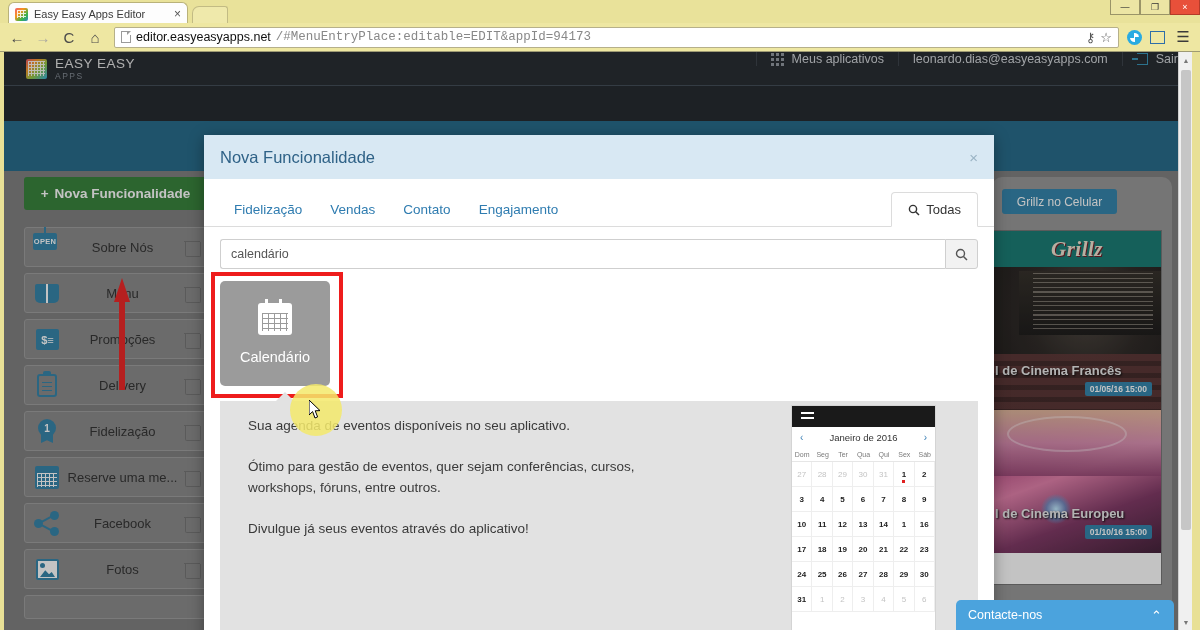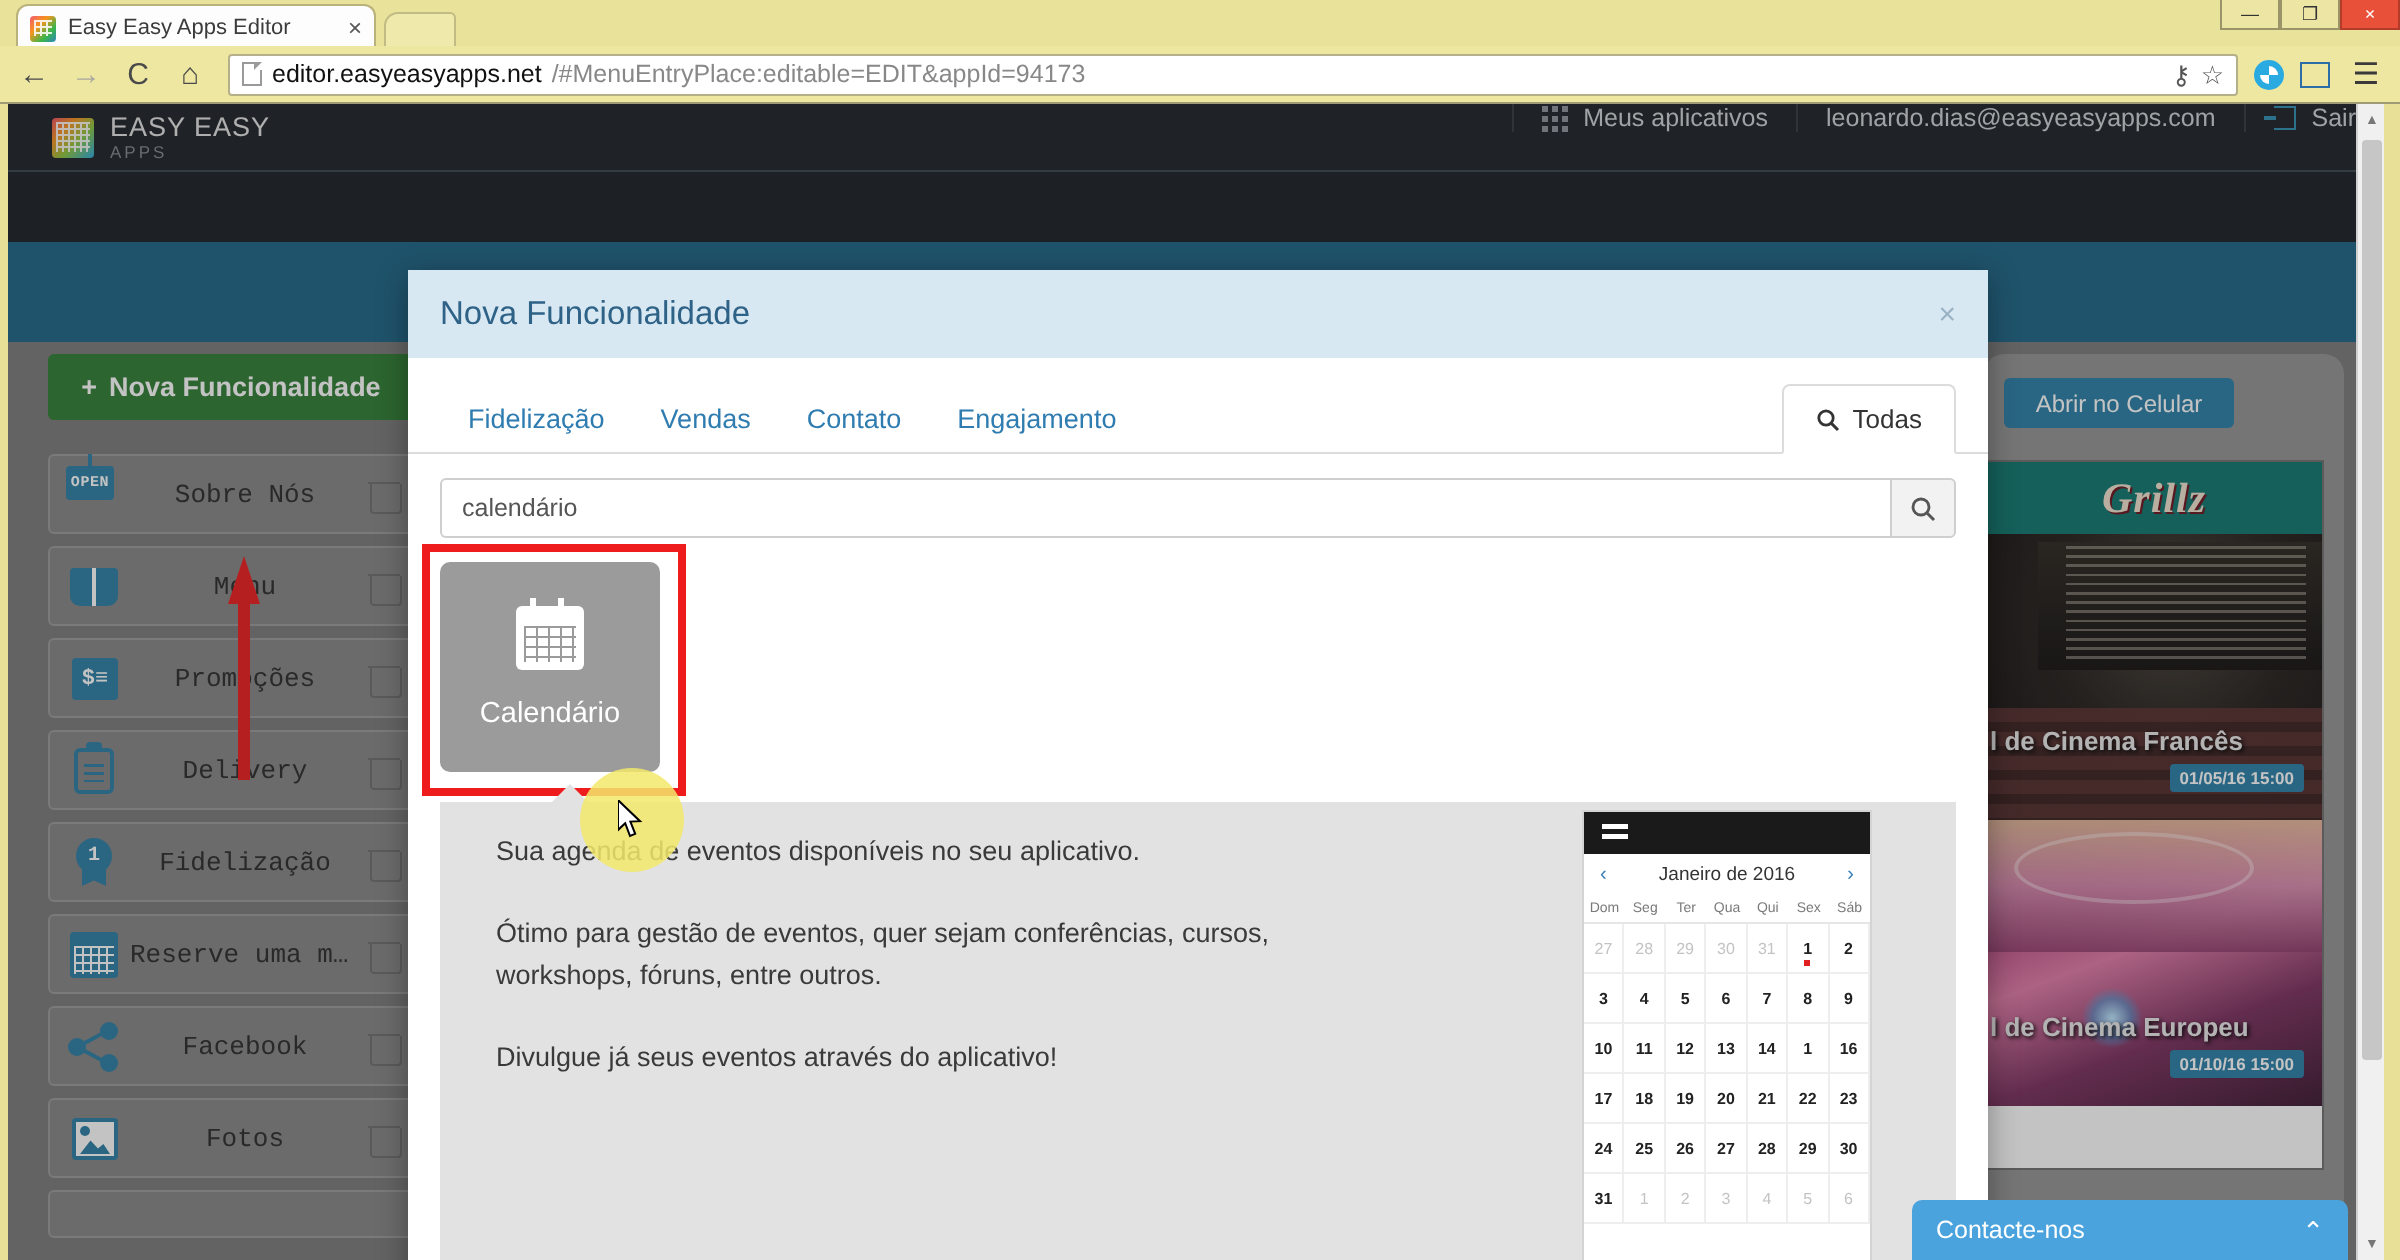--- a/index.html
+++ b/index.html
@@ -49,21 +49,21 @@
     font-size:15px; color:#4a4a4a; }
   .navbtn.disabled { color:#aaa8a0; }
   #omnibox { flex:1 1 auto; height:21px; background:#fff; border:1px solid #b6b08a;
     border-radius:2px; display:flex; align-items:center; padding:0 6px; gap:5px;
     margin:0 4px; }
   #page-icon { width:10px; height:12px; background:#fff; border:1px solid #9a9a9a;
     position:relative; flex:0 0 10px; }
   #page-icon:before{content:"";position:absolute;right:-1px;top:-1px;border-width:0 0 4px 4px;
     border-style:solid;border-color:transparent transparent #fff #9a9a9a;}
   #url-host { color:#111; font-size:12.5px; }
-  #url-path { color:#888; font-size:12.5px; }
+  #url-path { color:#888; font-size:12.5px;font-family:Liberation Mono, monospace; }
   .omni-icon { font-size:13px; color:#555; }
   #ext-icon { width:15px; height:15px; border-radius:50%; background:#29abe2; position:relative; }
   #ext-icon:after{content:"";position:absolute;inset:3px;border-radius:50%;
      background:repeating-conic-gradient(#fff 0 25%, #29abe2 0 50%);}
   #cast-icon { width:15px; height:13px; border:1.5px solid #2d6ea8; }
   #menu-icon { font-size:15px; color:#3a3a3a; }
 
   
   #page { position:absolute; left:4px; top:52px; width:1188px; height:578px;
     background:#7a7a7a; overflow:hidden; }
@@ -96,21 +96,21 @@
     background:#1d6485; }
 
   
   #sidebar { position:absolute; left:20px; top:125px; width:185px; bottom:0;
     background:transparent; }
   #new-feature-button { width:183px; height:33px; background:#2f7d32; color:#fff;
     border-radius:3px; display:flex; align-items:center; justify-content:center; gap:6px;
     font-size:13.5px; font-weight:bold; }
   .menu-list { margin-top:17px; display:flex; flex-direction:column; gap:6px; }
   .menu-item { height:40px; background:#858585; border:1px solid #9a9a9a; border-radius:3px;
-    display:flex; align-items:center; padding:11px 8px;font-family:Liberation Mono, monospace; }
+    display:flex; align-items:center; padding:11px 8px; }
   .menu-icon { width:28px; height:28px; flex:0 0 28px; position:relative; }
   .menu-label { flex:1 1 auto; text-align:center; font-size:13px; color:#2a2a2a;
     white-space:nowrap; overflow:hidden; text-overflow:ellipsis; padding:0 4px; }
   .trash { width:16px; height:17px; flex:0 0 16px; opacity:.55; position:relative; }
   .trash:before { content:""; position:absolute; left:1px; top:3px; width:14px; height:14px;
     border:1.5px solid #5d5d5d; border-top:none; border-bottom-left-radius:2px;
     border-bottom-right-radius:2px; }
   .trash:after { content:""; position:absolute; left:0; top:2px; width:16px; height:1.6px;
     background:#5d5d5d; }
   .ic-open { background:#2c7fa6; border-radius:2px; width:24px; height:17px; left:2px; top:7px;
@@ -424,21 +424,21 @@
             <span class="ic-photo"></span>
           </span>
         <span class="menu-label">Fotos</span>
         <span class="trash"></span>
       </div>
       <div class="menu-item" style="height:14px;"></div>
     </div>
   </div>
 
   <div id="preview-panel">
-    <div id="open-mobile-button">Abrir no Celular</div>
+    <div id="open-mobile-button">Grillz no Celular</div>
     <div id="phone-frame">
       <div id="grillz-bar">
         <span id="grillz-logo">Grillz</span>
       </div>
       <div class="event-card" id="event-card-1">
         <span class="screen"></span>
         <span class="credits"></span>
         <span class="seats"></span>
         <span class="event-title">l de Cinema Francês</span>
         <span class="event-time">01/05/16 15:00</span>

